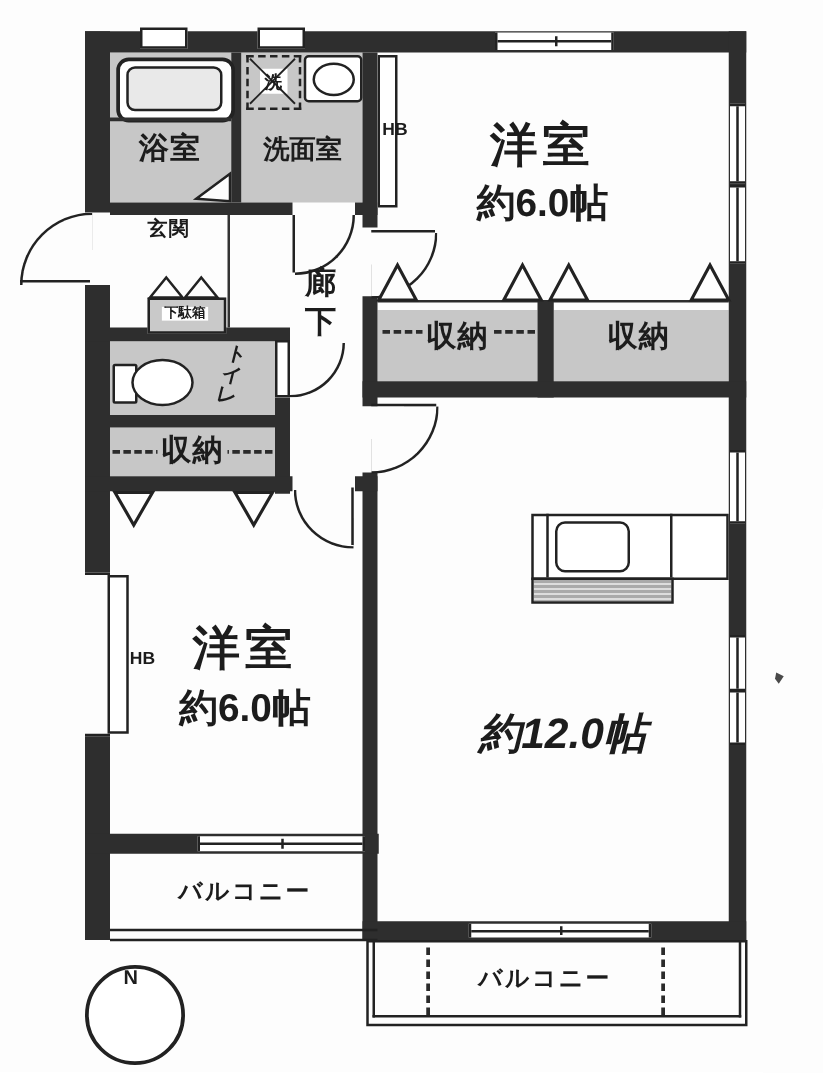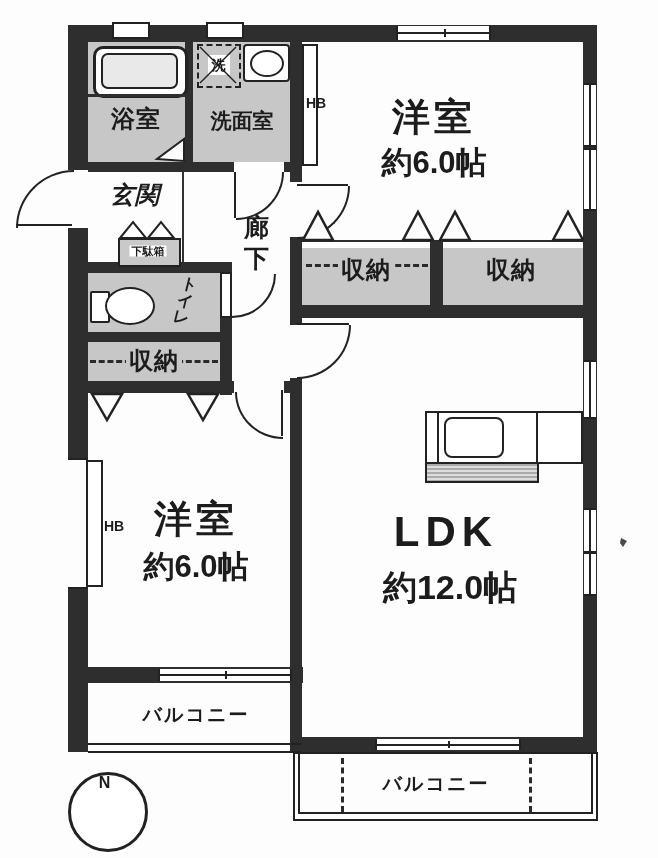--- a/index.html
+++ b/index.html
@@ -160,31 +160,30 @@
   <div class="lbl" style="left:105px;top:783px;font-size:16px;">N</div>
 
   <div class="lbl" style="left:136px;top:119px;font-size:24px;">浴室</div>
   <div class="lbl" style="left:242px;top:120px;font-size:21px;letter-spacing:0;">洗面室</div>
   <div class="lbl" style="left:219px;top:65px;font-size:14px;">洗</div>
   <div class="lbl" style="left:316px;top:103px;font-size:14px;font-weight:600;letter-spacing:0;">HB</div>
   <div class="lbl" style="left:434px;top:117px;font-size:38px;letter-spacing:4px;">洋室</div>
   <div class="lbl" style="left:434px;top:162px;font-size:31px;letter-spacing:0;">約6.0帖</div>
   <div class="lbl" style="left:366px;top:270px;font-size:24px;background:#c7c7c7;padding:0 3px;">収納</div>
   <div class="lbl" style="left:511px;top:270px;font-size:24px;">収納</div>
-  <div class="lbl" style="left:135px;top:195px;font-size:24px;font-style:italic;">玄関</div>
+  <div class="lbl" style="left:135px;top:184px;font-size:16px;">玄関</div>
   <div class="lbl" style="left:148px;top:251px;font-size:11px;background:#fff;padding:0 2px;letter-spacing:0;">下駄箱</div>
   <div class="lbl" style="left:257px;top:227px;font-size:25px;">廊</div>
   <div class="lbl" style="left:257px;top:258px;font-size:25px;">下</div>
   <div class="abs" style="left:172px;top:276px;width:26px;height:52px;transform:rotate(14deg);font-weight:700;font-size:16px;line-height:1.05;text-align:center;">
     <div>ト</div>
     <div>イ</div>
     <div>レ</div>
   </div>
   <div class="lbl" style="left:154px;top:361px;font-size:24px;background:#c7c7c7;padding:0 3px;">収納</div>
   <div class="lbl" style="left:114px;top:526px;font-size:14px;font-weight:600;letter-spacing:0;">HB</div>
   <div class="lbl" style="left:196px;top:519px;font-size:38px;letter-spacing:4px;">洋室</div>
   <div class="lbl" style="left:196px;top:566px;font-size:31px;letter-spacing:0;">約6.0帖</div>
-  <div class="lbl" style="left:446px;top:532px;font-size:42px;letter-spacing:6px;">LDK</div>
-  <div class="lbl" style="left:450px;top:587px;font-size:34px;letter-spacing:0;">約12.0帖</div>
+  <div class="lbl" style="left:450px;top:587px;font-size:34px;letter-spacing:0;font-style:italic;">約12.0帖</div>
   <div class="lbl" style="left:196px;top:714px;font-size:19px;letter-spacing:2px;">バルコニー</div>
   <div class="lbl" style="left:436px;top:783px;font-size:19px;letter-spacing:2px;">バルコニー</div>
 
 </div>
 
 </body></html>

